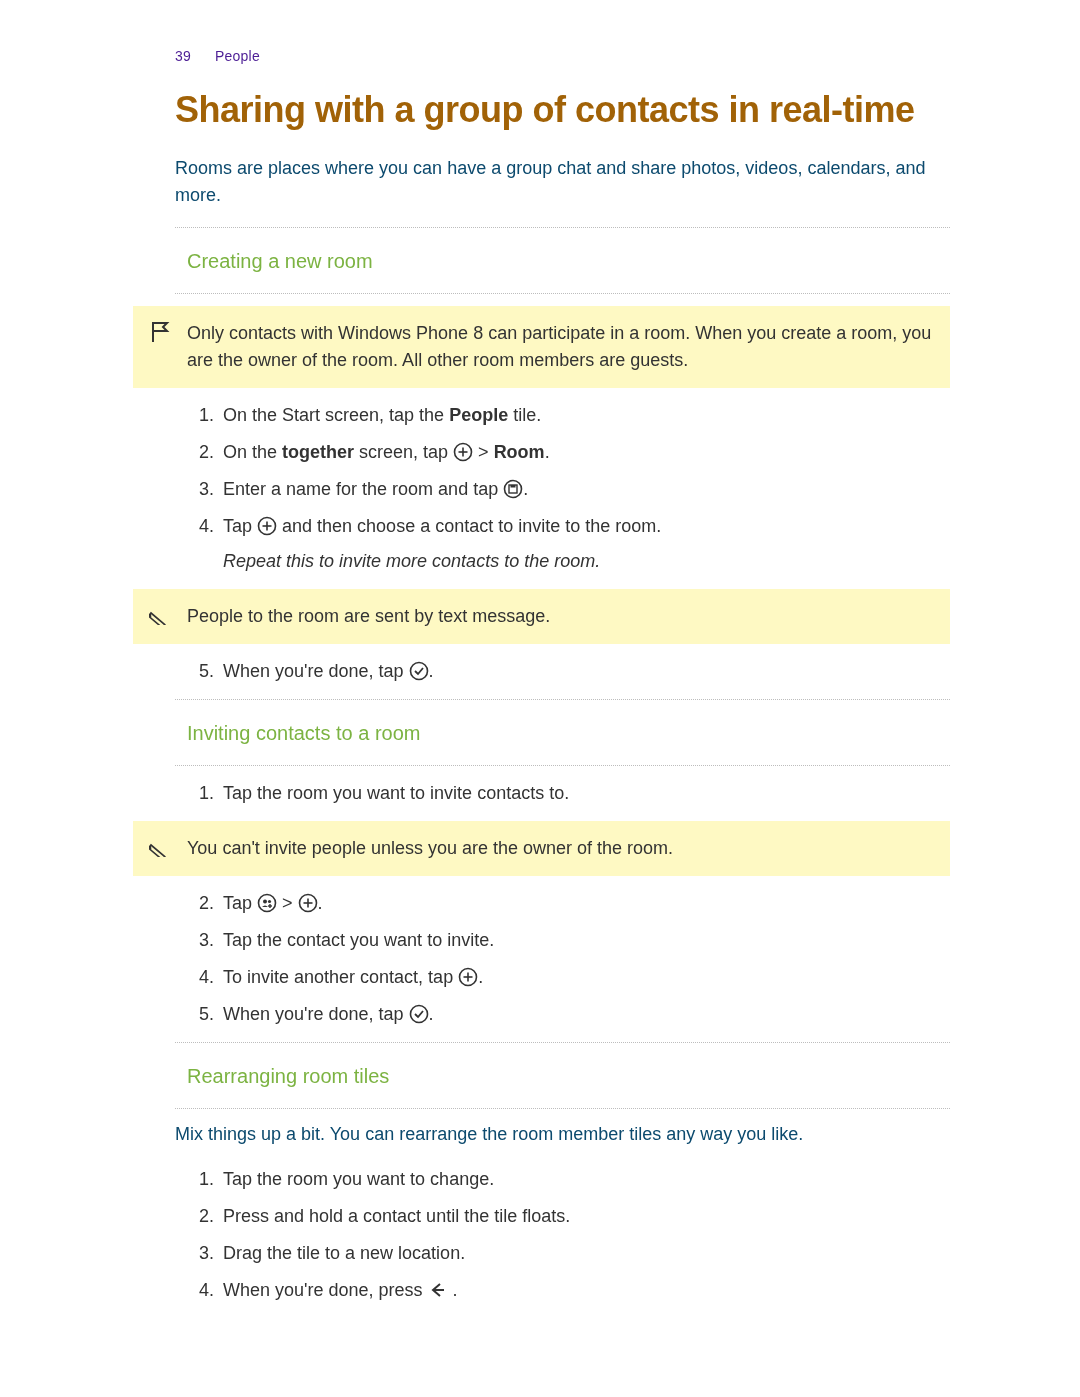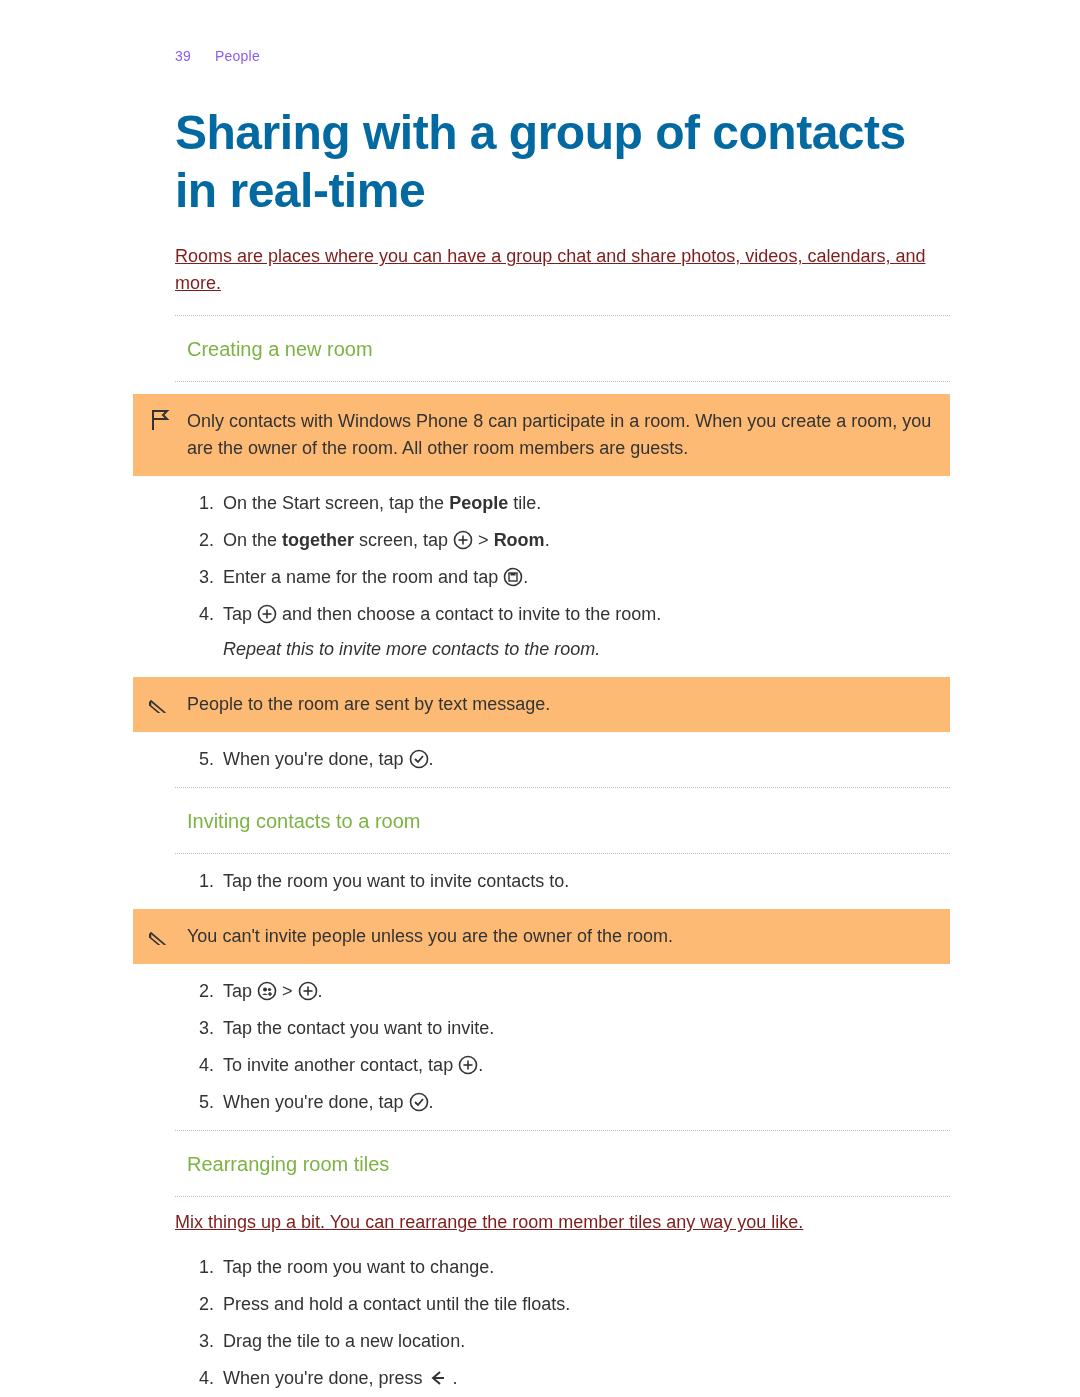--- a/index.html
+++ b/index.html
@@ -13,60 +13,59 @@
   .page {
     box-sizing: border-box;
     width: 1080px;
     min-height: 1397px;
     padding: 48px 130px 80px 175px;
     background: #fff;
     position: relative;
   }
   .header {
     font-size: 14px;
-    color: #8b5cf6;
-    margin-bottom: 40px;
+    color: #4c1d95;
+    margin-bottom: 24px;
     letter-spacing: 0.2px;
   }
   .header .pg { margin-right: 20px; }
   h1.title {
-    font-size: 48px;
+    font-size: 36px;
     font-weight: 600;
-    color: #0369a1;
+    color: #a16207;
     margin: 0 0 24px 0;
     line-height: 1.2;
     letter-spacing: -0.5px;
   }
   p.intro, p.body-text {
     font-size: 18px;
     line-height: 1.5;
     margin: 0 0 18px 0;
-    color: #7f1d1d;
-    text-decoration: underline;
+    color: #0c4a6e;
   }
   .dotted-top {
     border-top: 1px dotted #bdbdbd;
   }
   .dotted-bottom {
     border-bottom: 1px dotted #bdbdbd;
   }
   h2.sect {
     font-size: 20px;
     font-weight: 400;
     color: #7cb342;
     margin: 12px;
     padding: 10px 0 8px 0;
   }
   .sect-wrap {
     margin-top: 10px;
     margin-bottom: 4px;
   }
   
   .callout {
-    background: #fdba74;
+    background: #fef9c3;
     box-sizing: border-box;
     margin: 12px 0 14px -42px;
     padding: 14px 14px 14px 58px;
     width: calc(100% + 42px);
     display: flex;
     align-items: flex-start;
     gap: 16px;
   }
   .callout .ico {
     width: 22px;

